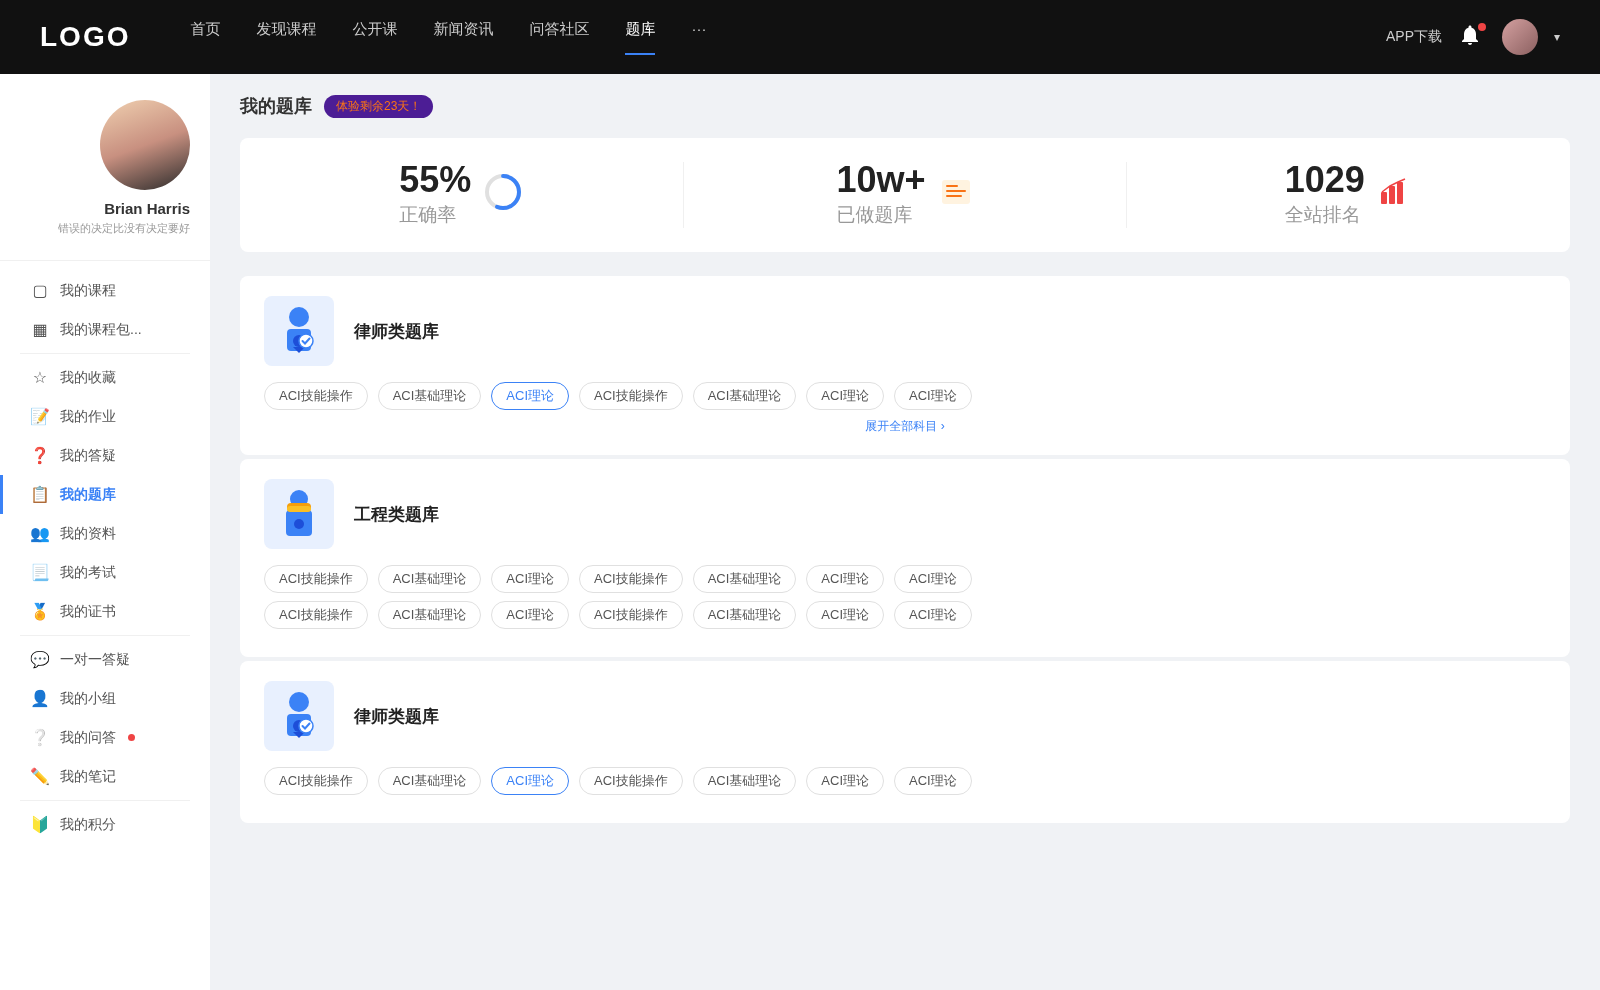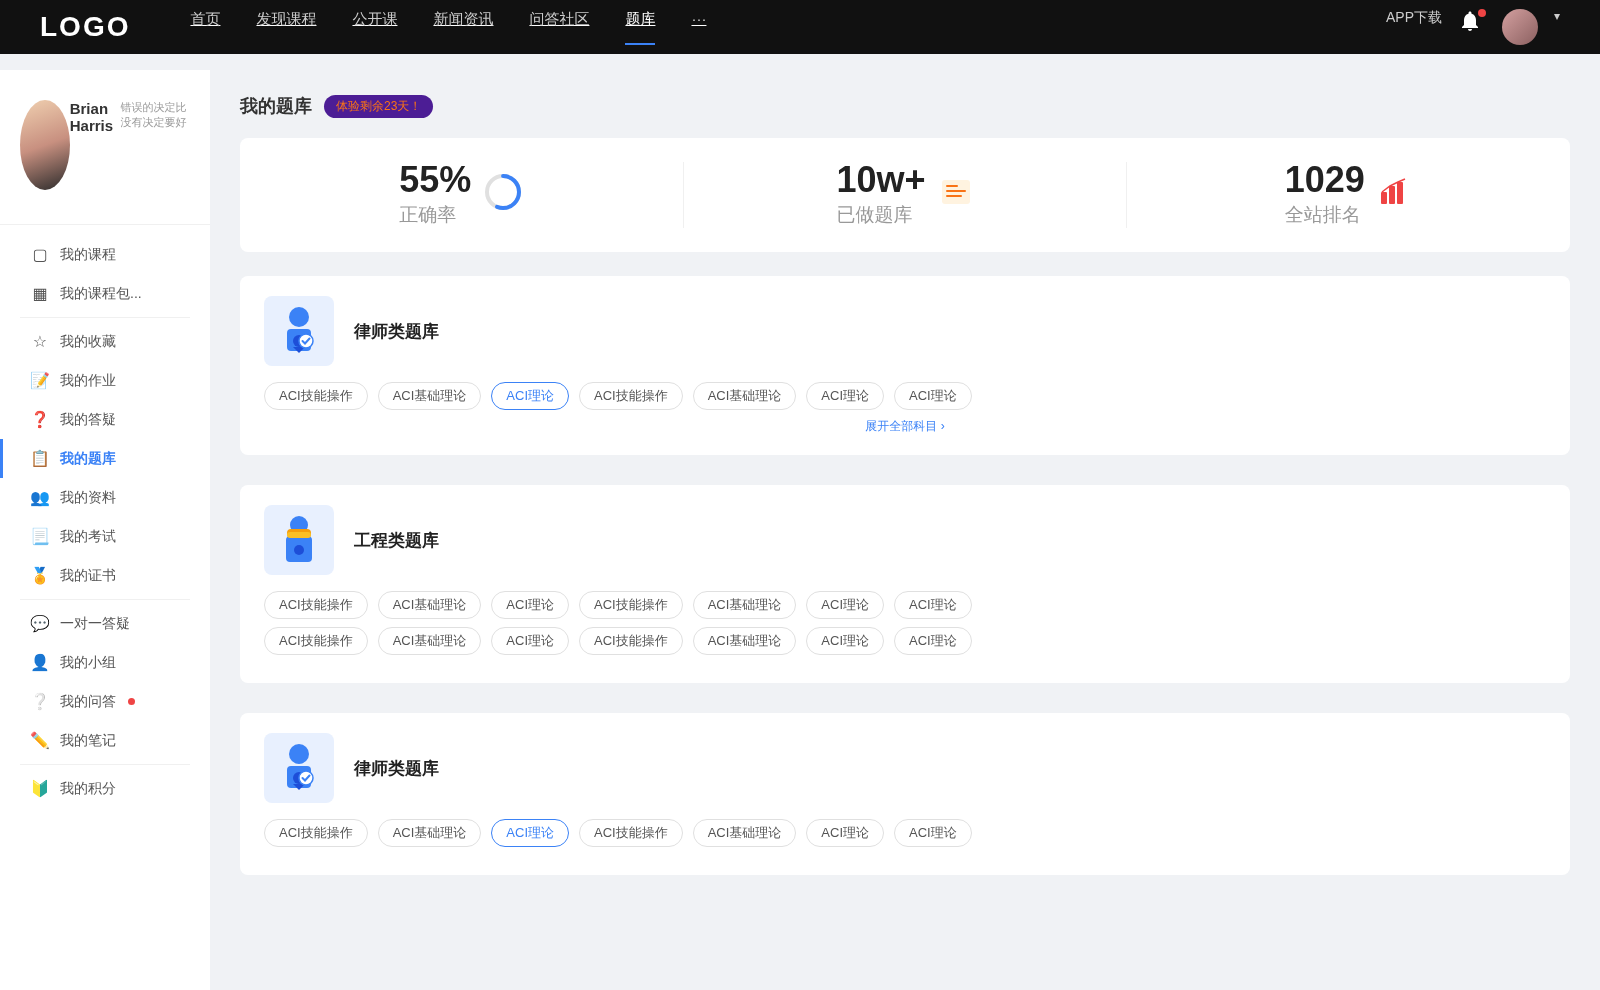--- a/index.html
+++ b/index.html
@@ -1,55 +1,54 @@
 <!DOCTYPE html>
 <html><head>
   <meta charset="utf-8">
   <style>
     * { box-sizing: border-box; margin: 0; padding: 0; }
     body { font-family: "PingFang SC", "Microsoft YaHei", sans-serif; background: #f5f5f5; color: #333; }
 
     
     .navbar {
       background: #111;
-      height: 54px;
+      height: 74px;
       display: flex;
       align-items: center;
       padding: 0 40px;
       color: #fff;
       position: fixed;
       top: 0; left: 0; right: 0;
       z-index: 100;
     }
     .nav-logo {
       font-size: 28px;
       font-weight: bold;
       color: #fff;
       margin-right: 60px;
       letter-spacing: 2px;
     }
     .nav-links {
       display: flex;
       gap: 36px;
       flex: 1;
-      text-decoration: underline;
     }
     .nav-link {
       color: #ccc;
       cursor: pointer;
       font-size: 15px;
     }
     .nav-link.active {
       color: #fff;
       border-bottom: 2px solid #3b82f6;
       padding-bottom: 14px;
     }
     .nav-right {
       display: flex;
-      align-items: flex-start;
+      align-items: center;
       gap: 16px;
     }
     .nav-app-download {
       color: #ccc;
       font-size: 14px;
       cursor: pointer;
     }
     .nav-bell {
       width: 28px;
       height: 28px;
@@ -88,21 +87,22 @@
     
     .sidebar {
       width: 210px;
       background: #fff;
       min-height: calc(990px - 70px);
       flex-shrink: 0;
       padding: 30px 0;
     }
     .profile-section {
       display: flex;
-      align-items: flex-start;
+      flex-direction: column;
+      align-items: flex-end;
       padding: 0 20px 24px;
       border-bottom: 1px solid #f0f0f0;
     }
     .profile-avatar {
       width: 90px; height: 90px;
       border-radius: 50%;
       overflow: hidden;
       background: #e8e8e8;
       margin-bottom: 10px;
     }
@@ -246,21 +246,21 @@
       bottom: -1px; left: 0; right: 0;
       height: 2px;
       background: #3b82f6;
     }
 
     
     .qbank-card {
       background: #fff;
       border-radius: 8px;
       padding: 20px 24px;
-      margin-bottom: 30px;
+      margin-bottom: 4px;
     }
     .qbank-header {
       display: flex;
       align-items: center;
       gap: 20px;
       margin-bottom: 16px;
     }
     .qbank-icon-wrap {
       width: 70px; height: 70px;
       background: #e8f0fe;

